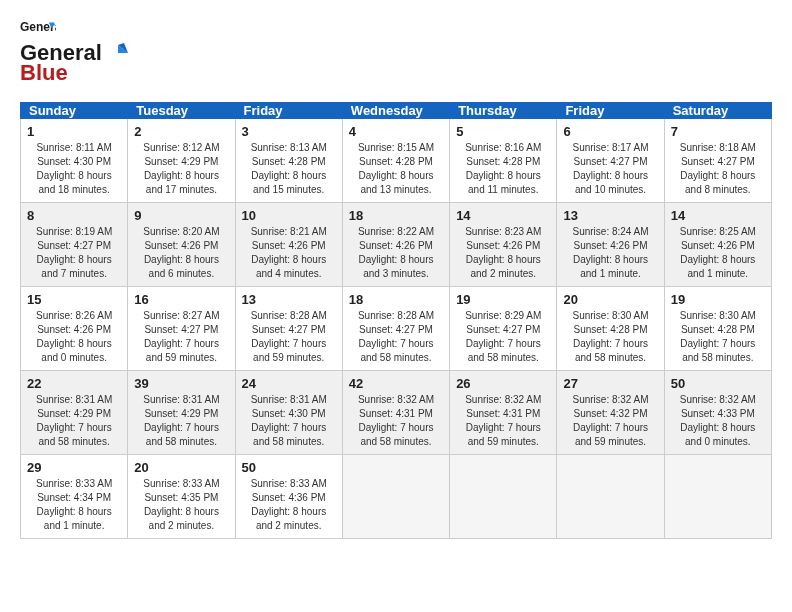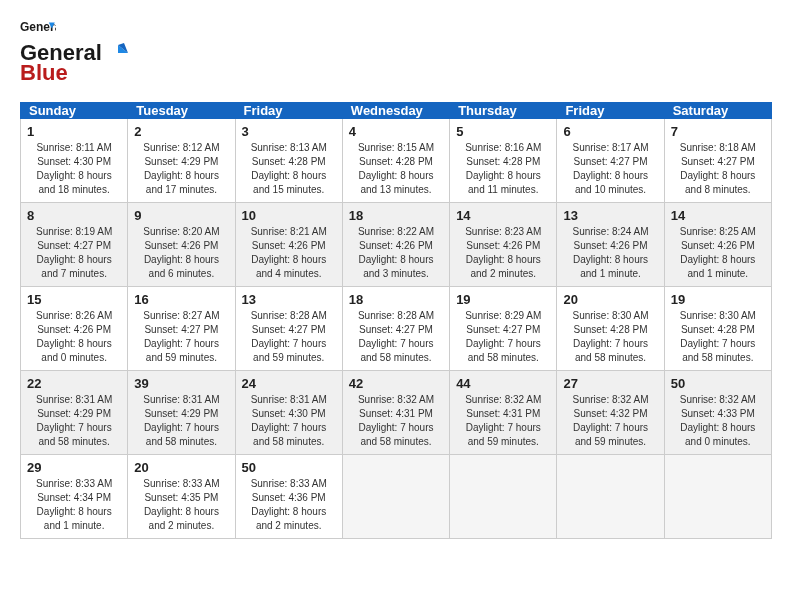--- a/index.html
+++ b/index.html
@@ -217,21 +217,21 @@
         </td>
         <td>
           <span class="day-num">24</span>
           <div class="day-info">Sunrise: 8:31 AM<br>Sunset: 4:30 PM<br>Daylight: 7 hours and 58 minutes.</div>
         </td>
         <td>
           <span class="day-num">42</span>
           <div class="day-info">Sunrise: 8:32 AM<br>Sunset: 4:31 PM<br>Daylight: 7 hours and 58 minutes.</div>
         </td>
         <td>
-          <span class="day-num">44</span>
+          <span class="day-num">26</span>
           <div class="day-info">Sunrise: 8:32 AM<br>Sunset: 4:31 PM<br>Daylight: 7 hours and 59 minutes.</div>
         </td>
         <td>
           <span class="day-num">27</span>
           <div class="day-info">Sunrise: 8:32 AM<br>Sunset: 4:32 PM<br>Daylight: 7 hours and 59 minutes.</div>
         </td>
         <td>
           <span class="day-num">50</span>
           <div class="day-info">Sunrise: 8:32 AM<br>Sunset: 4:33 PM<br>Daylight: 8 hours and 0 minutes.</div>
         </td>

